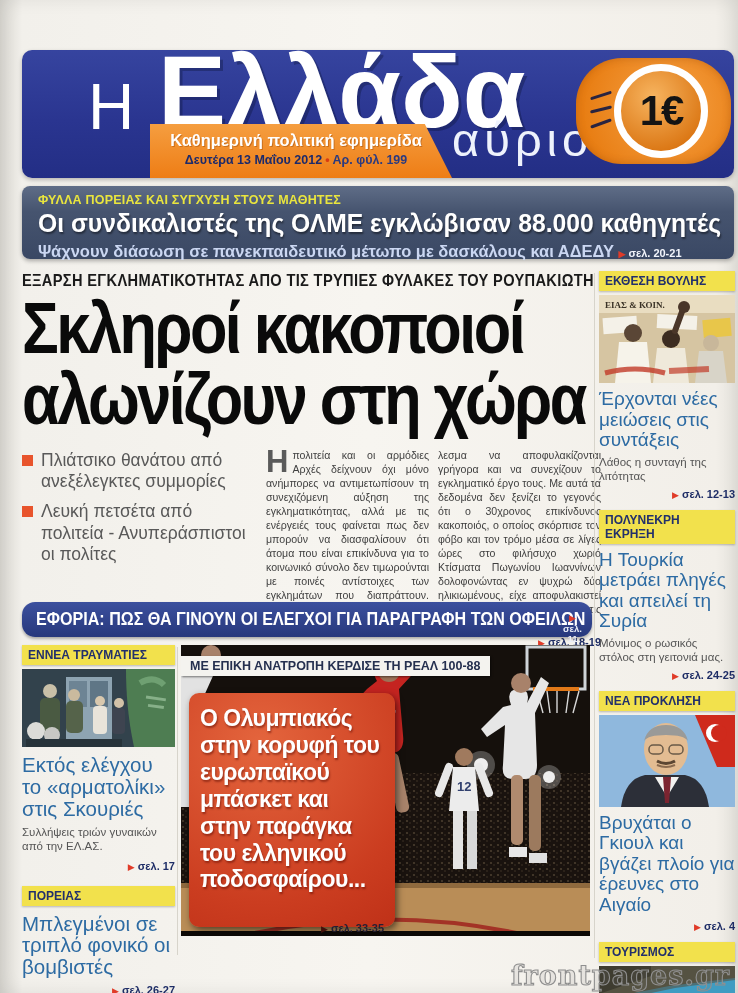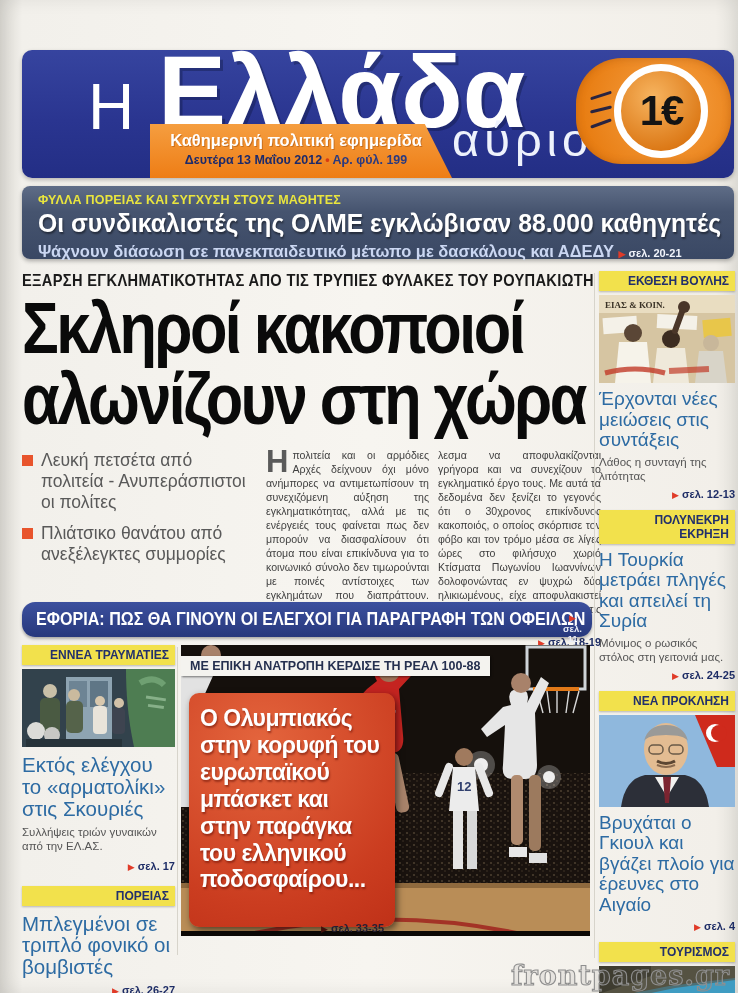--- a/index.html
+++ b/index.html
@@ -77,21 +77,21 @@
     padding:0 14px; box-shadow:0 2px 3px rgba(0,0,0,.3); }
   .tax-text { color:#fff; font-weight:700; font-size:17.5px; white-space:nowrap;
     transform:scaleX(.92); transform-origin:0 50%; }
   .tax-ref { position:absolute; right:10px; top:6px; text-align:center; line-height:1; }
   .tax-ref .arr { color:#e03b28; font-size:9px; }
   .tax-ref .ptxt { display:block; color:#e9edf8; font-weight:700; font-size:9.5px; }
 
   
   .left-col { position:absolute; left:22px; top:645px; width:153px; }
   .label { display:block; background:#f2e14c; color:#22306b; font-weight:700; font-size:12px;
-    padding:3px 6px; box-shadow:0 1px 2px rgba(0,0,0,.25);text-align:right; }
+    padding:3px 6px; box-shadow:0 1px 2px rgba(0,0,0,.25); }
   .lphoto { margin-top:4px; }
   .lphoto svg, .sb-photo svg { display:block; width:100%; }
   .story-head { color:#2d6ba3; font-size:20.5px; line-height:1.07; margin-top:7px; font-weight:500; }
   .story-sub { font-size:11.5px; color:#555; margin-top:5px; line-height:1.25; }
   .story-ref { text-align:right; margin-top:2px; }
   .sec-b { margin-top:12px; }
 
   
   .center { position:absolute; left:181px; top:645px; width:409px; height:291px; background:#17130f; overflow:hidden; }
   .center svg { width:100%; height:100%; display:block; }
@@ -161,25 +161,25 @@
   <div class="lead">
     <div class="lead-kicker">ΕΞΑΡΣΗ ΕΓΚΛΗΜΑΤΙΚΟΤΗΤΑΣ ΑΠΟ ΤΙΣ ΤΡΥΠΙΕΣ ΦΥΛΑΚΕΣ ΤΟΥ ΡΟΥΠΑΚΙΩΤΗ</div>
     <div class="lead-headline">
       <div>Σκληροί κακοποιοί</div>
       <div>αλωνίζουν στη χώρα</div>
     </div>
     <div class="lead-row">
       <div class="bullets">
         <div class="bullet">
           <span class="sq"></span>
-          <span>Λευκή πετσέτα από πολιτεία - Ανυπεράσπιστοι οι πολίτες</span>
+          <span>Πλιάτσικο θανάτου από ανεξέλεγκτες συμμορίες</span>
         </div>
         <div class="bullet">
           <span class="sq"></span>
-          <span>Πλιάτσικο θανάτου από ανεξέλεγκτες συμμορίες</span>
+          <span>Λευκή πετσέτα από πολιτεία - Ανυπεράσπιστοι οι πολίτες</span>
         </div>
       </div>
       <div class="bcol">
         <span class="dropcap">Η</span><span>πολιτεία και οι αρμόδιες Αρχές δείχνουν όχι μόνο ανήμπορες να αντιμετωπίσουν τη συνεχιζόμενη αύξηση της εγκληματικότητας, αλλά με τις ενέργειές τους φαίνεται πως δεν μπορούν να διασφαλίσουν ότι άτομα που είναι επικίνδυνα για το κοινωνικό σύνολο δεν τιμωρούνται με ποινές αντίστοιχες των εγκλημάτων που διαπράττουν. Αντίθετα, επιβάλλονται μικρότερες ποινές, με αποτέ-</span>
       </div>
       <div class="bcol">
         <span>λεσμα να αποφυλακίζονται γρήγορα και να συνεχίζουν το εγκληματικό έργο τους. Με αυτά τα δεδομένα δεν ξενίζει το γεγονός ότι ο 30χρονος επικίνδυνος κακοποιός, ο οποίος σκόρπισε τον φόβο και τον τρόμο μέσα σε λίγες ώρες στο φιλήσυχο χωριό Κτίσματα Πωγωνίου Ιωαννίνων δολοφονώντας εν ψυχρώ δύο ηλικιωμένους, είχε αποφυλακιστεί πριν από μόλις τρεις μήνες από τις Φυλακές Ναυπλίου.</span>
         <div class="bref">
           <span class="pref">
             <span class="arr">▶</span><span class="ptxt">σελ. 18-19</span>

